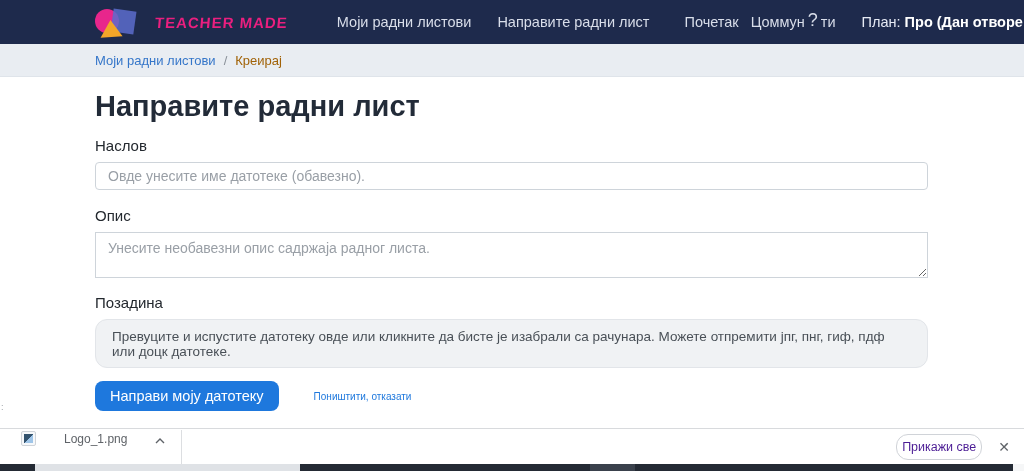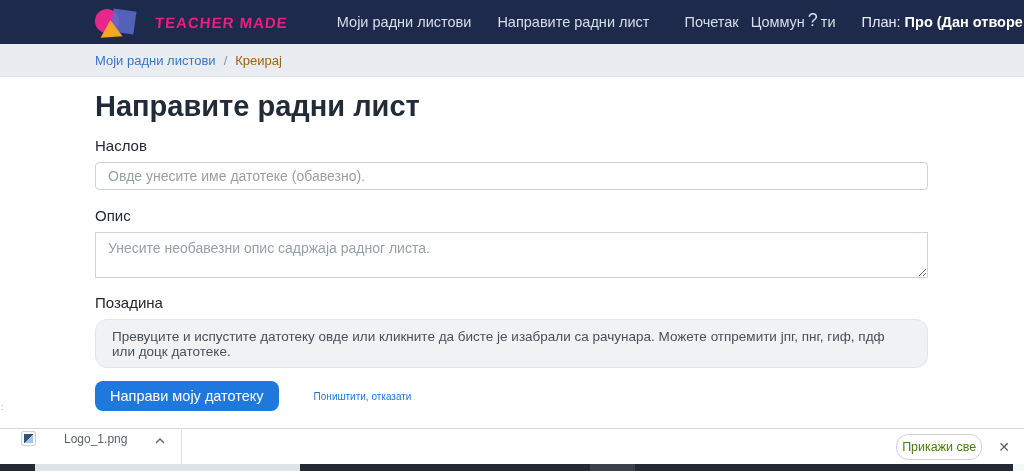--- a/index.html
+++ b/index.html
@@ -111,21 +111,21 @@
   .file-icon-inner {
     width: 9px; height: 9px;
     background: linear-gradient(135deg, #33536e 55%, #9fc5e8 55%);
   }
   .file-name { font-size: 12px; color: #5f6368; margin: 0 26px 0 28px; }
   .shelf-caret { display: flex; align-items: center; cursor: pointer; }
   .shelf-divider { width: 1px; height: 34px; background: #dcdee1; }
   .shelf-right { margin-left: auto; display: flex; align-items: center; padding-right: 10px; }
   .show-all-btn {
     background: #ffffff; border: 1px solid #d0d3d8; border-radius: 12px;
-    color: #4d7c0f; font-size: 12.5px; padding: 5px 5px; cursor: pointer;
+    color: #4c1d95; font-size: 12.5px; padding: 5px 5px; cursor: pointer;
     font-family: inherit; white-space: nowrap;
   }
   .shelf-close {
     color: #5f6368; font-size: 14px; margin-left: 16px; margin-right: 4px;
     cursor: pointer; line-height: 1;
   }
 
   
   .bottom-strip {
     position: absolute; left: 0; top: 464px; width: 1024px; height: 7px;

